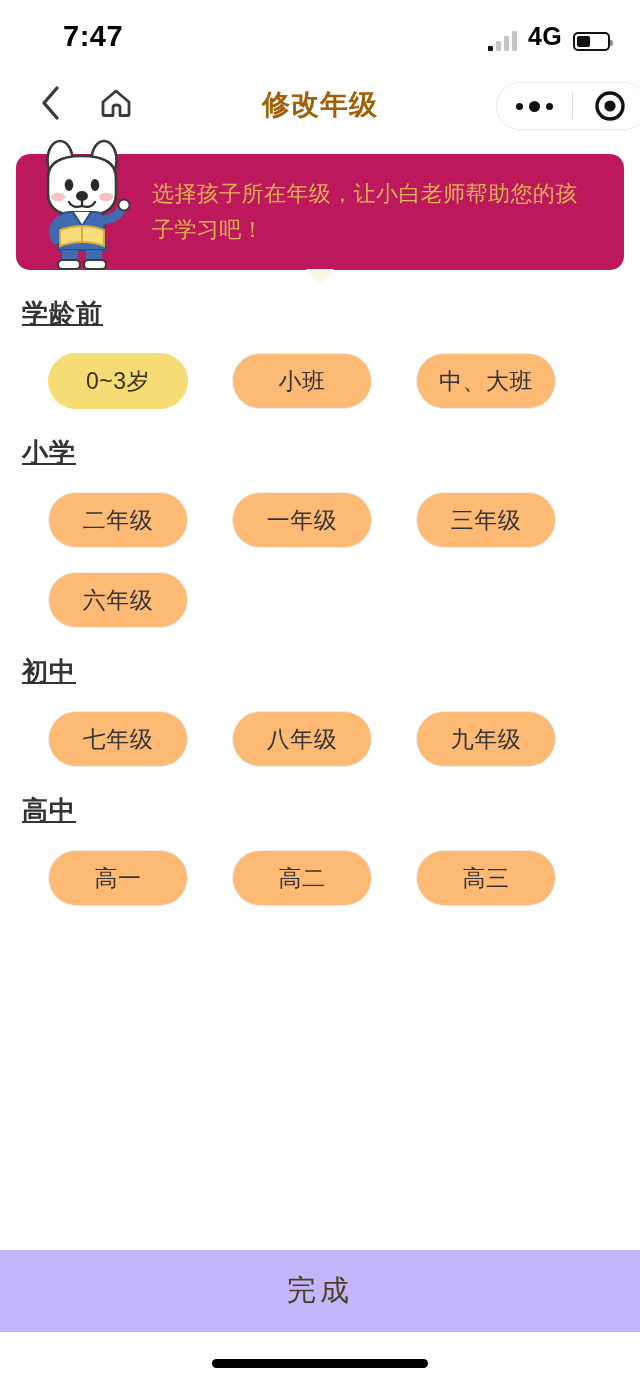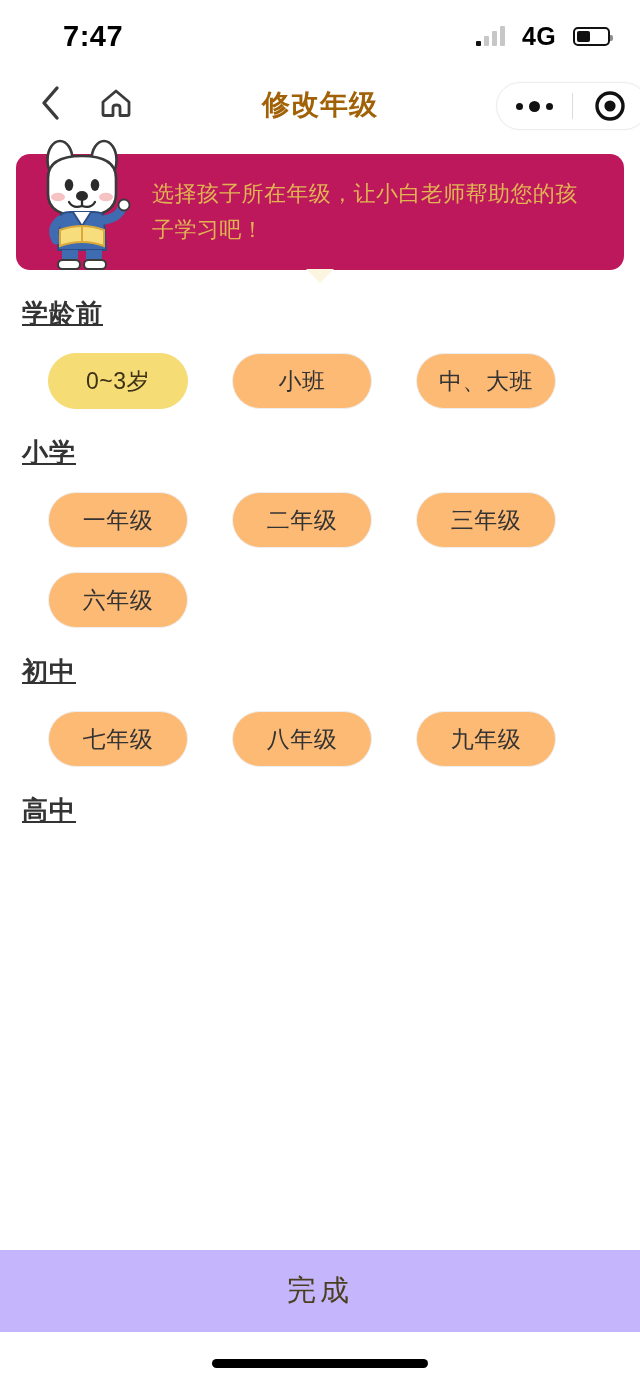--- a/index.html
+++ b/index.html
@@ -27,22 +27,22 @@
   }
   .status-time {
     font-size: 29px;
     font-weight: bold;
     color: #000;
     letter-spacing: 0.5px;
     margin-left: 19px;
   }
   .status-right {
     display: flex;
-    align-items: center;
-    gap: 17px;
+    align-items: flex-end;
+    gap: 11px;
   }
   .signal {
     display: flex;
     align-items: flex-end;
     gap: 3px;
     height: 20px;
   }
   .signal i {
     display: block;
     width: 5px;
@@ -363,33 +363,38 @@
       <div class="section-title">学龄前</div>
       <div class="chip-grid">
         <div class="chip selected">0~3岁</div>
         <div class="chip">小班</div>
         <div class="chip">中、大班</div>
       </div>
     </div>
     <div class="section">
       <div class="section-title">小学</div>
       <div class="chip-grid">
+        <div class="chip">二年级</div>
         <div class="chip">一年级</div>
-        <div class="chip">二年级</div>
         <div class="chip">三年级</div>
         <div class="chip">六年级</div>
       </div>
     </div>
     <div class="section">
       <div class="section-title">初中</div>
       <div class="chip-grid">
         <div class="chip">七年级</div>
         <div class="chip">八年级</div>
         <div class="chip">九年级</div>
       </div>
     </div>
     <div class="section">
       <div class="section-title">高中</div>
+      <div class="chip-grid">
+        <div class="chip">高一</div>
+        <div class="chip">高二</div>
+        <div class="chip">高三</div>
+      </div>
     </div>
   </div>
 
 <div class="footer-btn">完成</div>
 <div class="home-indicator"></div>
 
 </body></html>

